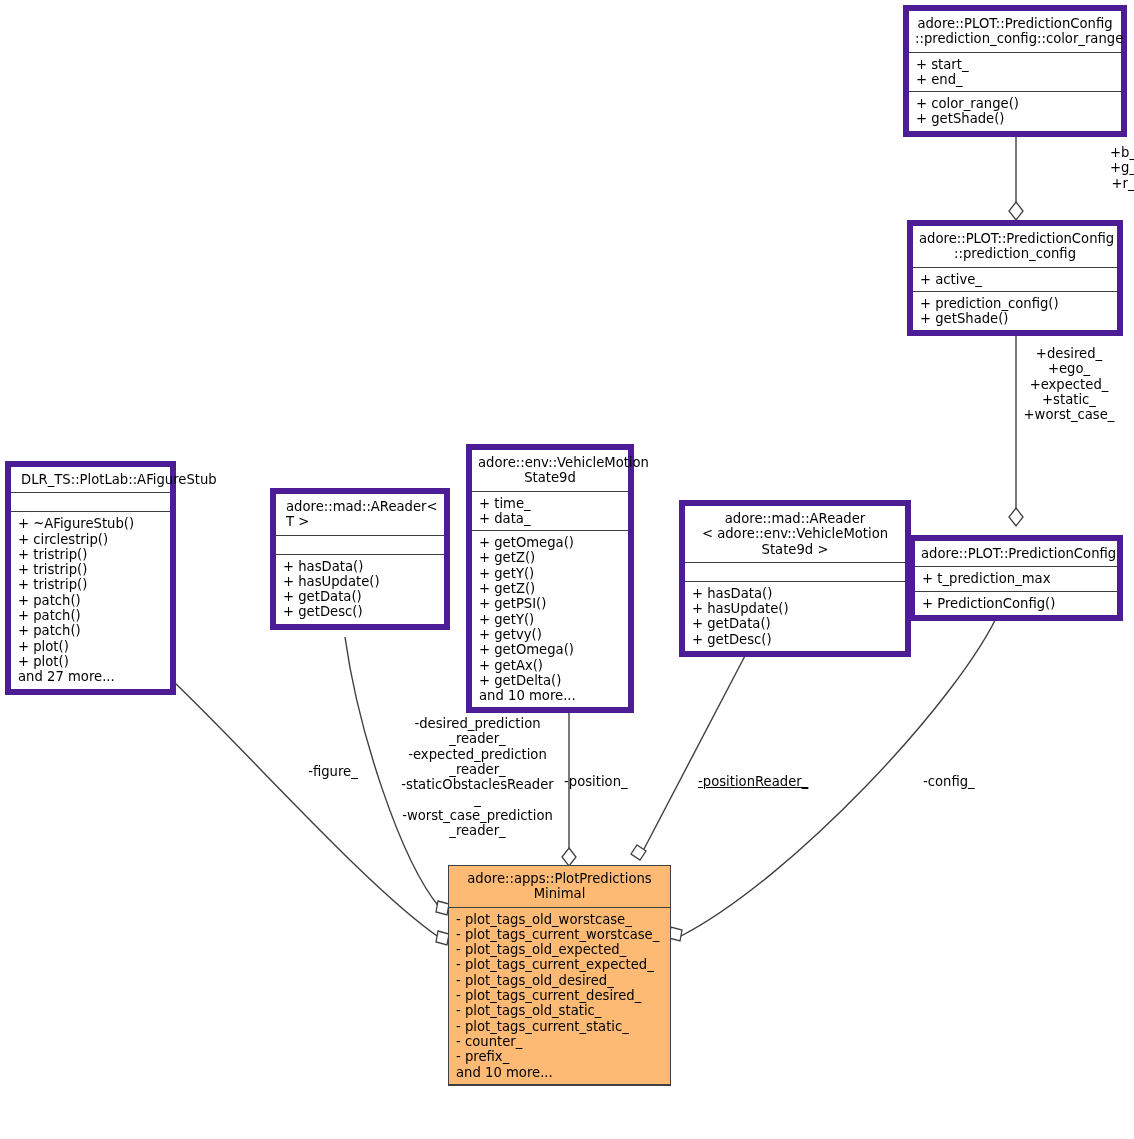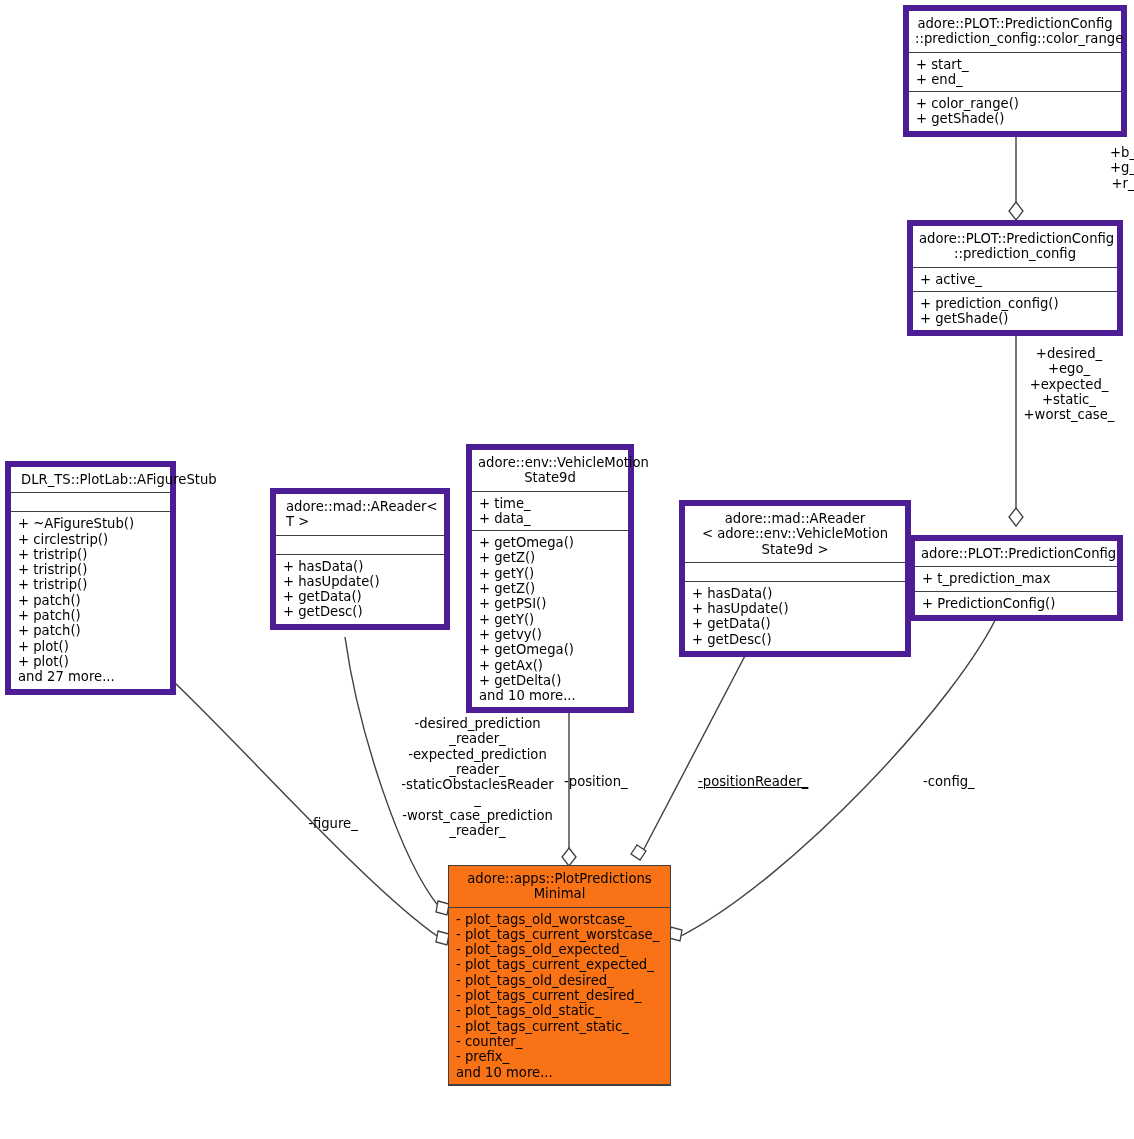--- a/index.html
+++ b/index.html
@@ -30,21 +30,21 @@
     position: absolute;
     box-sizing: border-box;
     border: 6px solid #4c1d95;
     background: #ffffff;
     font-size: 13.2px;
     line-height: 15.3px;
     color: #000000;
     z-index: 5;
   }
   .uml-box.highlight {
-    background: #f97316;
+    background: #fdba74;
     border: 1px solid #404040;
   }
   .box-title {
     text-align: center;
     padding: 5px 6px 5px 6px;
     white-space: pre-line;
   }
   .box-sep {
     border-top: 1px solid #3f3f3f;
     height: 0;
@@ -246,21 +246,21 @@
       <div class="member">- plot_tags_current_desired_</div>
       <div class="member">- plot_tags_old_static_</div>
       <div class="member">- plot_tags_current_static_</div>
       <div class="member">- counter_</div>
       <div class="member">- prefix_</div>
       <div class="member">and 10 more...</div>
     </div>
     <div class="box-sep"></div>
   </div>
 
-  <div class="edge-label ctr" style="left:297px; top:816px; width:72px;">-figure_</div>
+  <div class="edge-label ctr" style="left:297px; top:764px; width:72px;">-figure_</div>
 
   <div class="edge-label ctr" style="left:396px; top:716px; width:163px;">-desired_prediction
 _reader_
 -expected_prediction
 _reader_
 -staticObstaclesReader
 _
 -worst_case_prediction
 _reader_</div>
 

